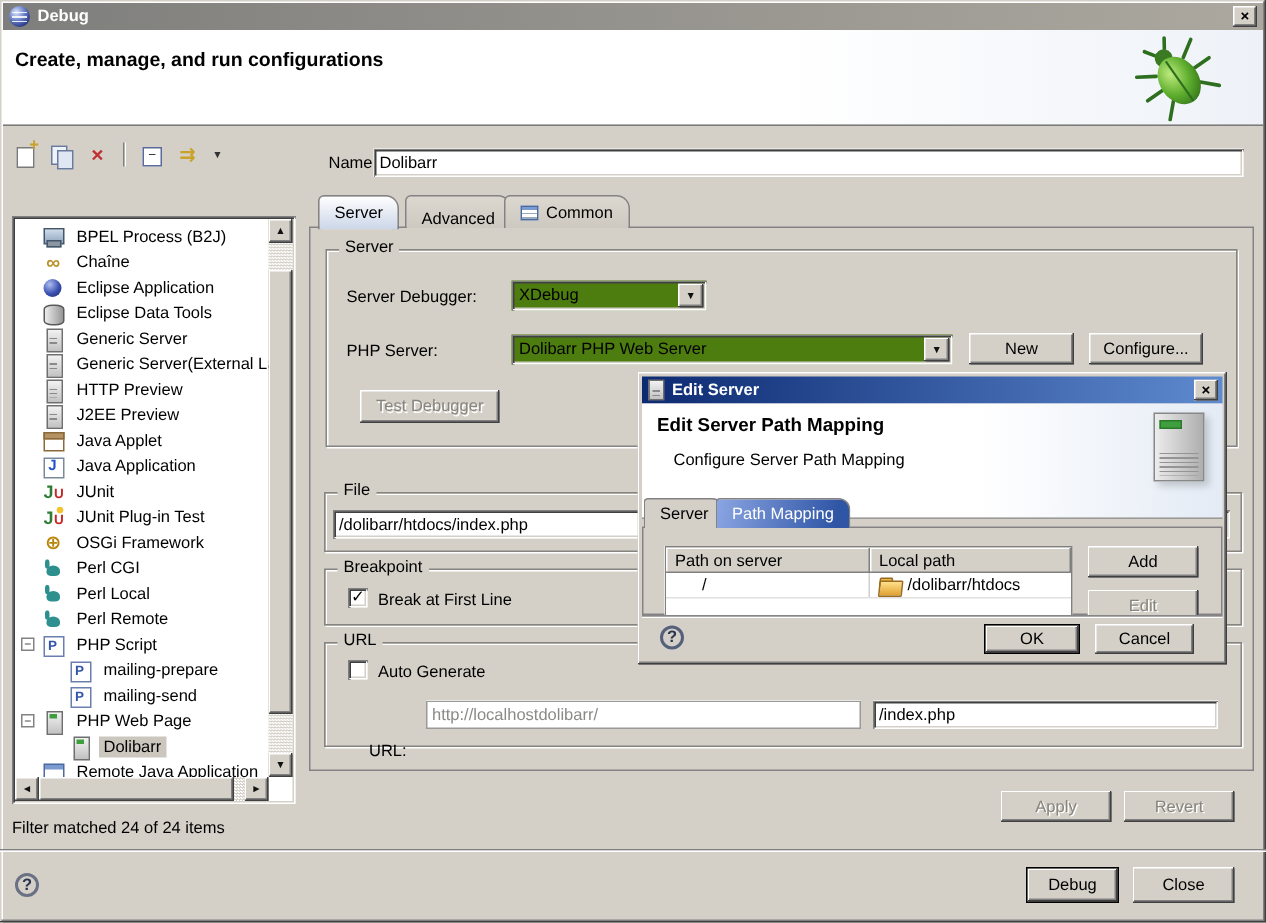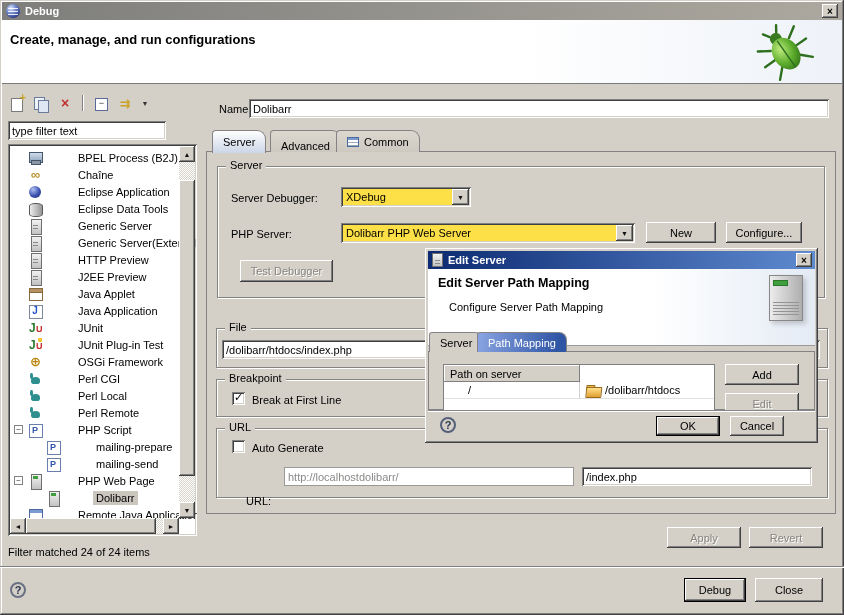--- a/index.html
+++ b/index.html
@@ -43,21 +43,21 @@
   .tbi-del { color:#c03030; font-weight:bold; font-size:14px; }
   .tbi-col::before { content:"−"; position:absolute; left:3px; top:3px; width:11px; height:11px; background:#fff; border:1px solid #5a6a9a; font-size:9px; line-height:9px; text-align:center; color:#333; }
   .tbi-fil { color:#c9a227; font-weight:bold; font-size:13px; }
   .tbi-dd { width:10px; color:#333; font-size:7px; }
   .toolbar-sep { width:2px; height:16px; border-left:1px solid #808080; border-right:1px solid #fff; margin:0 2px; }
   #tree-box { left:8px; top:144px; width:189px; height:392px; background:#fff; overflow:hidden;
       box-shadow: inset 1px 1px 0 #808080, inset -1px -1px 0 #fff, inset 2px 2px 0 #404040, inset -2px -2px 0 #d4d0c8; }
   .trow { position:absolute; left:2px; height:17px; display:flex; align-items:center; white-space:nowrap; padding-left:18px; z-index:1; }
   .trow.haskid { padding-left:4px; }
   .trow.child { padding-left:36px;justify-content:flex-end; }
-  .trow .tlabel { padding:1px 3px;margin-left:27px; }
+  .trow .tlabel { padding:1px 3px; }
   .trow.selected .tlabel { background:#cbc7bf; }
   .expander { width:9px; height:9px; border:1px solid #848284; background:#fff; font-size:8px; line-height:7px; text-align:center; color:#333; margin-right:5px; flex:none; }
   .ticon { position:relative; width:15px; height:14px; margin-right:5px; flex:none; display:inline-block; }
   .i-computer::before { content:""; position:absolute; left:1px; top:1px; width:12px; height:9px; background:linear-gradient(#cfdcea,#8fa5bd); border:1px solid #44566a; }
   .i-computer::after { content:""; position:absolute; left:3px; bottom:0; width:8px; height:3px; background:#8a96a4; border:1px solid #44566a; }
   .i-chain { color:#b8912a; font-weight:bold; font-size:13px; line-height:14px; text-align:center; }
   .i-sphere::before { content:""; position:absolute; left:1px; top:1px; width:12px; height:12px; border-radius:50%;
       background: radial-gradient(circle at 35% 30%, #aebef0, #3a50b0 55%, #1d2a66); }
   .i-db::before { content:""; position:absolute; left:1px; top:1px; width:12px; height:12px; border-radius:6px/3px;
       background:linear-gradient(90deg,#ececec,#969696); border:1px solid #5a5a5a; }
@@ -90,21 +90,21 @@
   #lp-status { left:8px; top:546px; }
   
   #name-label { left:219px; top:103px; }
   #tab-content { left:206px; top:151px; width:630px; height:363px; border:1px solid #848284; background:#d4d0c8; }
   .tab { position:absolute; top:130px; height:22px; display:flex; align-items:center; padding:0 10px; gap:5px;
          background:linear-gradient(180deg,#dcd8d0,#cdc9c1); border:1px solid #848284; border-bottom:none; border-radius:4px 9px 0 0; z-index:2; }
   .tab.active { background:linear-gradient(180deg,#fefefe,#ccd6e8); height:23px; z-index:3; }
   .table-mini { position:relative; width:12px; height:10px; background:#fff; border:1px solid #4a6aa0; box-shadow: inset 0 2px 0 #7a9ad0; }
   .table-mini::after { content:""; position:absolute; left:0; right:0; top:4px; height:4px;
      background:repeating-linear-gradient(180deg,#9ab 0 1px,transparent 1px 3px); }
-  .combo { position:absolute; background:#fde047; box-shadow: inset 1px 1px 0 #808080, inset -1px -1px 0 #fff, inset 2px 2px 0 #404040, inset -2px -2px 0 #d4d0c8;
+  .combo { position:absolute; background:#4d7c0f; box-shadow: inset 1px 1px 0 #808080, inset -1px -1px 0 #fff, inset 2px 2px 0 #404040, inset -2px -2px 0 #d4d0c8;
            display:flex; align-items:center; padding-left:5px; }
   .combo-btn { position:absolute; right:2px; top:2px; bottom:2px; width:17px; background:#d4d0c8; display:flex; align-items:center; justify-content:center;
            font-size:7px; color:#111; box-shadow: inset -1px -1px 0 #404040, inset 1px 1px 0 #fff, inset -2px -2px 0 #808080, inset 2px 2px 0 #d4d0c8; }
   .checkbox { position:absolute; width:13px; height:13px; background:#fff; box-shadow: inset 1px 1px 0 #808080, inset -1px -1px 0 #fff, inset 2px 2px 0 #404040, inset -2px -2px 0 #d4d0c8; }
   .checkbox.checked::after { content:"✓"; position:absolute; left:2px; top:-1px; font-size:11px; font-weight:bold; }
   .help-circle { position:absolute; width:16px; height:16px; border:2px solid #55607a; border-radius:50%; color:#2a3550;
                  font-weight:bold; font-size:11px; display:flex; align-items:center; justify-content:center; background:#fff; }
   
   #dialog { left:425px; top:248px; width:393px; height:195px; background:#d4d0c8; z-index:10;
             box-shadow: inset -1px -1px 0 #404040, inset 1px 1px 0 #fff, inset -2px -2px 0 #808080, inset 2px 2px 0 #d4d0c8; }
@@ -180,21 +180,20 @@
   <div class="abs" id="lp-toolbar">
     <span class="tbi tbi-new"></span>
     <span class="tbi tbi-dup"></span>
     <span class="tbi tbi-del">×</span>
     <span class="toolbar-sep"></span>
     <span class="tbi tbi-col"></span>
     <span class="tbi tbi-fil">⇉</span>
     <span class="tbi tbi-dd">▼</span>
   </div>
 
-  <input class="field" style="left: 8px; top: 121px; width: 158px; height: 19px;" readonly="" value="type filter text">
 
   <div class="abs" id="tree-box">
     <div class="trow" style="top:5px">
         <span class="ticon i-computer"></span>
         <span class="tlabel">BPEL Process (B2J)</span>
       </div>
     <div class="trow" style="top:22px">
         <span class="ticon i-chain">∞</span>
         <span class="tlabel">Chaîne</span>
       </div>
@@ -386,20 +385,21 @@
         <span>Server</span>
       </div>
     <div class="dtab activeblue" style="left:52px;">
         <span>Path Mapping</span>
       </div>
     <div class="abs" id="dlg-content"></div>
 
     <div class="abs" id="pm-table">
       <div class="pm-hrow">
         <div class="pm-hcell" style="width:136px;">Path on server</div>
+        <div class="pm-hcell" style="flex:1;">Local path</div>
       </div>
       <div class="pm-drow">
         <div class="pm-c1">/</div>
         <div class="pm-c2">
           <span class="folder-icon"></span>
           <span>/dolibarr/htdocs</span>
         </div>
       </div>
     </div>
     <div class="btn" style="left:300px; top:116px; width:74px; height:21px;">
@@ -407,19 +407,19 @@
       </div>
     <div class="btn disabled" style="left:300px; top:145px; width:74px; height:21px;">
         <span>Edit</span>
       </div>
 
     <div class="abs" id="dlg-bottombar">
       <span class="help-circle" style="left:12px; top:6px; background:transparent;">?</span>
       <div class="btn default" style="left:228px; top:5px; width:64px; height:20px;">
           <span>OK</span>
         </div>
-      <div class="btn" style="left:302px; top:5px; width:54px; height:20px;">
+      <div class="btn" style="left:302px; top:5px; width:66px; height:20px;">
           <span>Cancel</span>
         </div>
     </div>
   </div>
 
 </div>
 
 </body></html>

